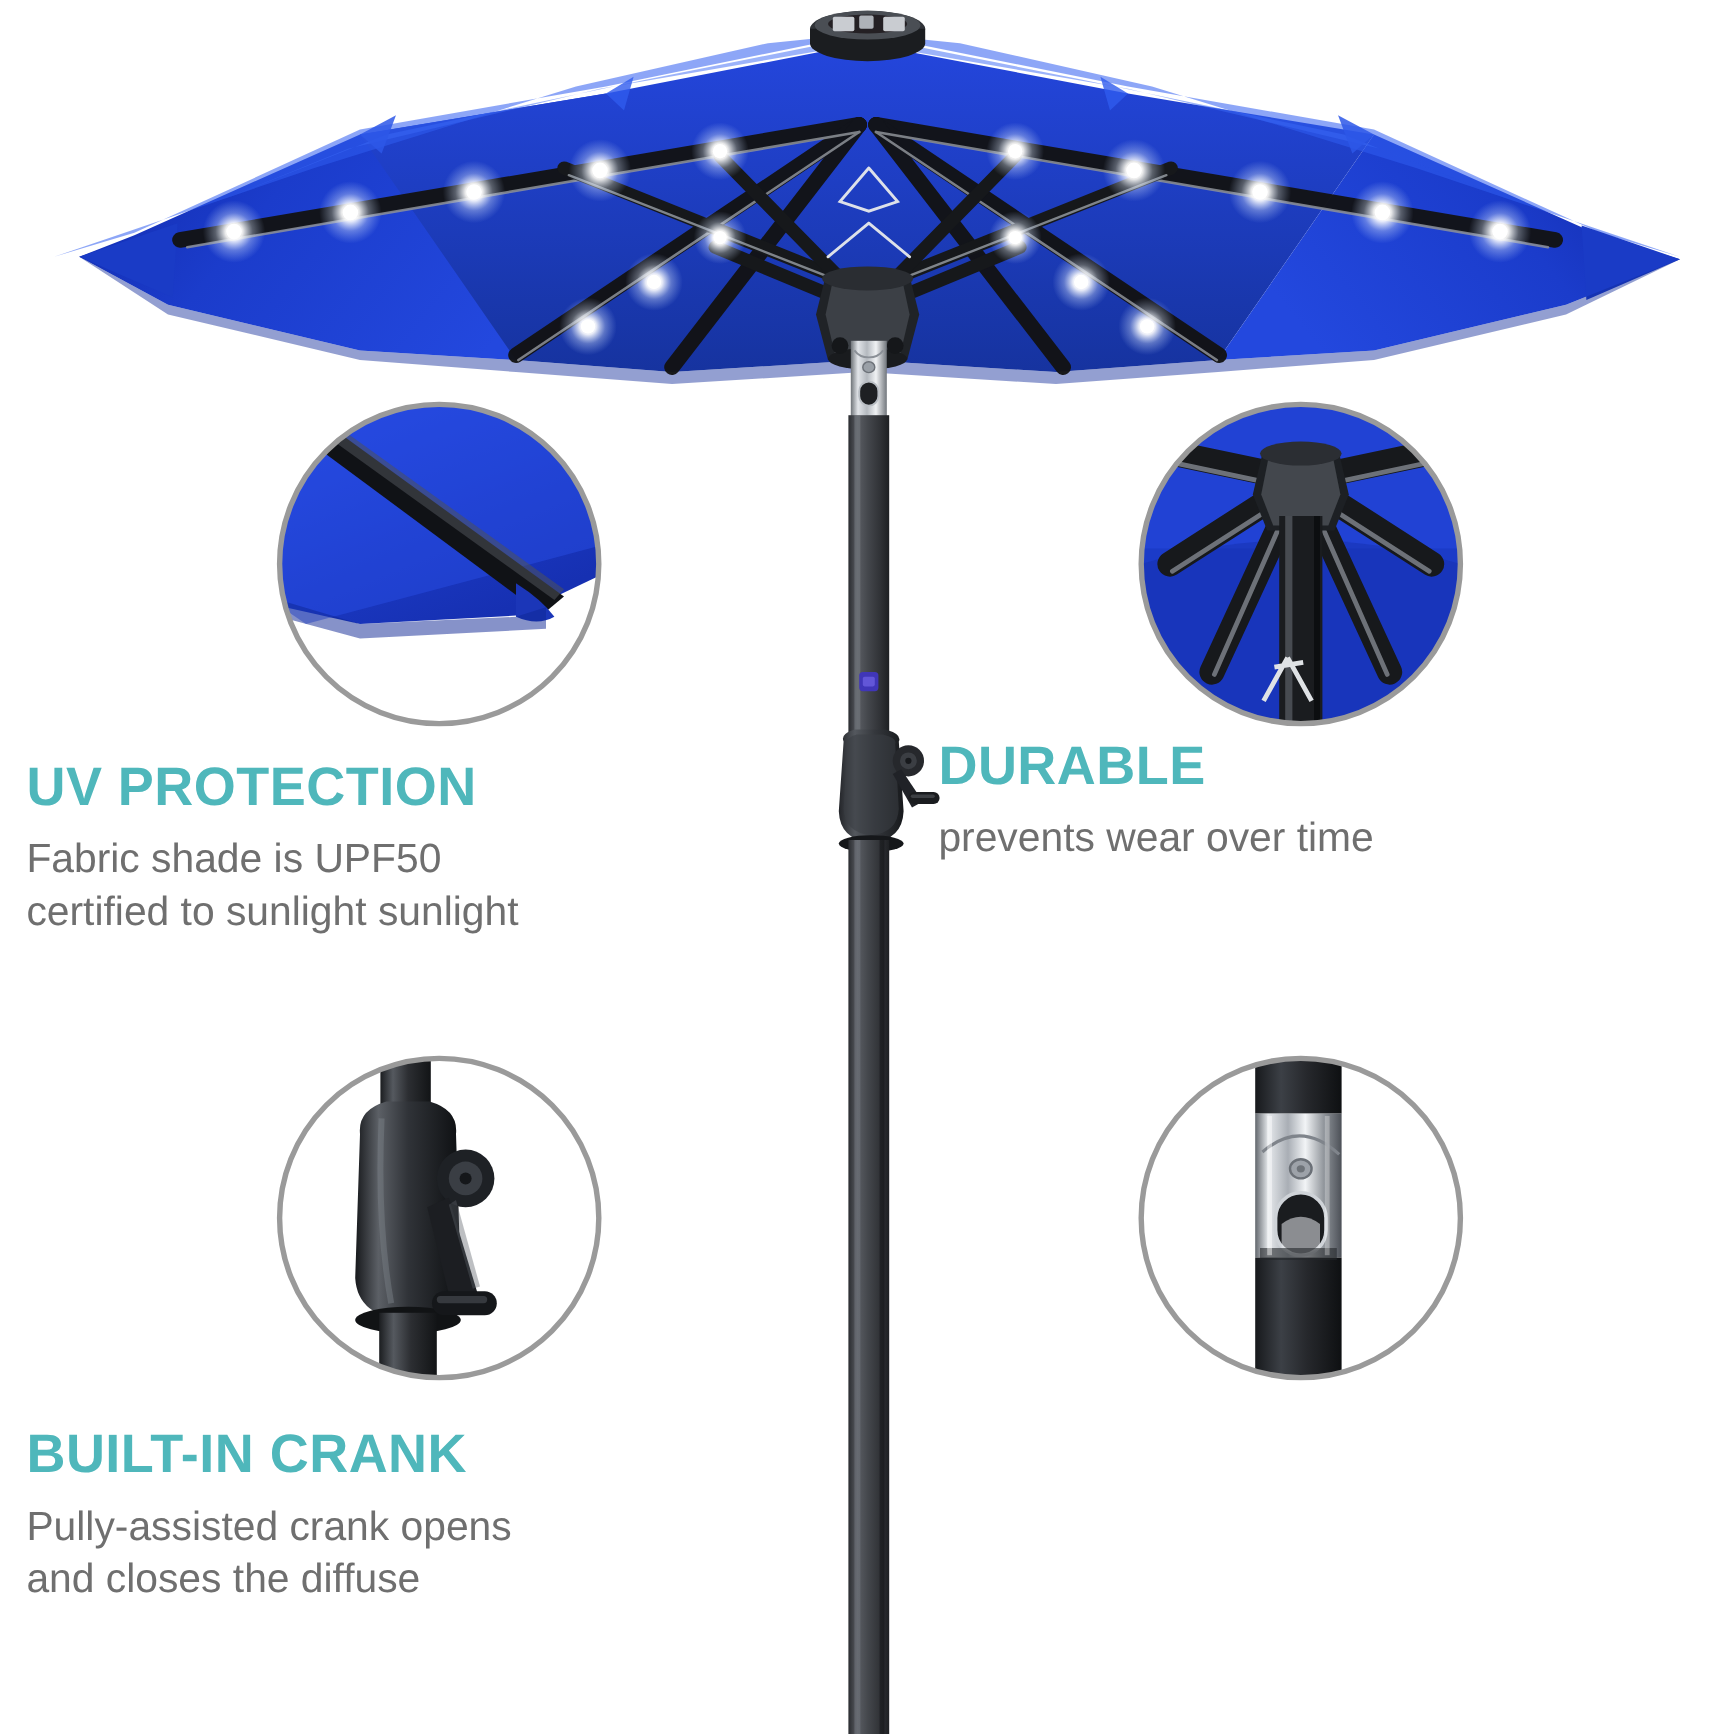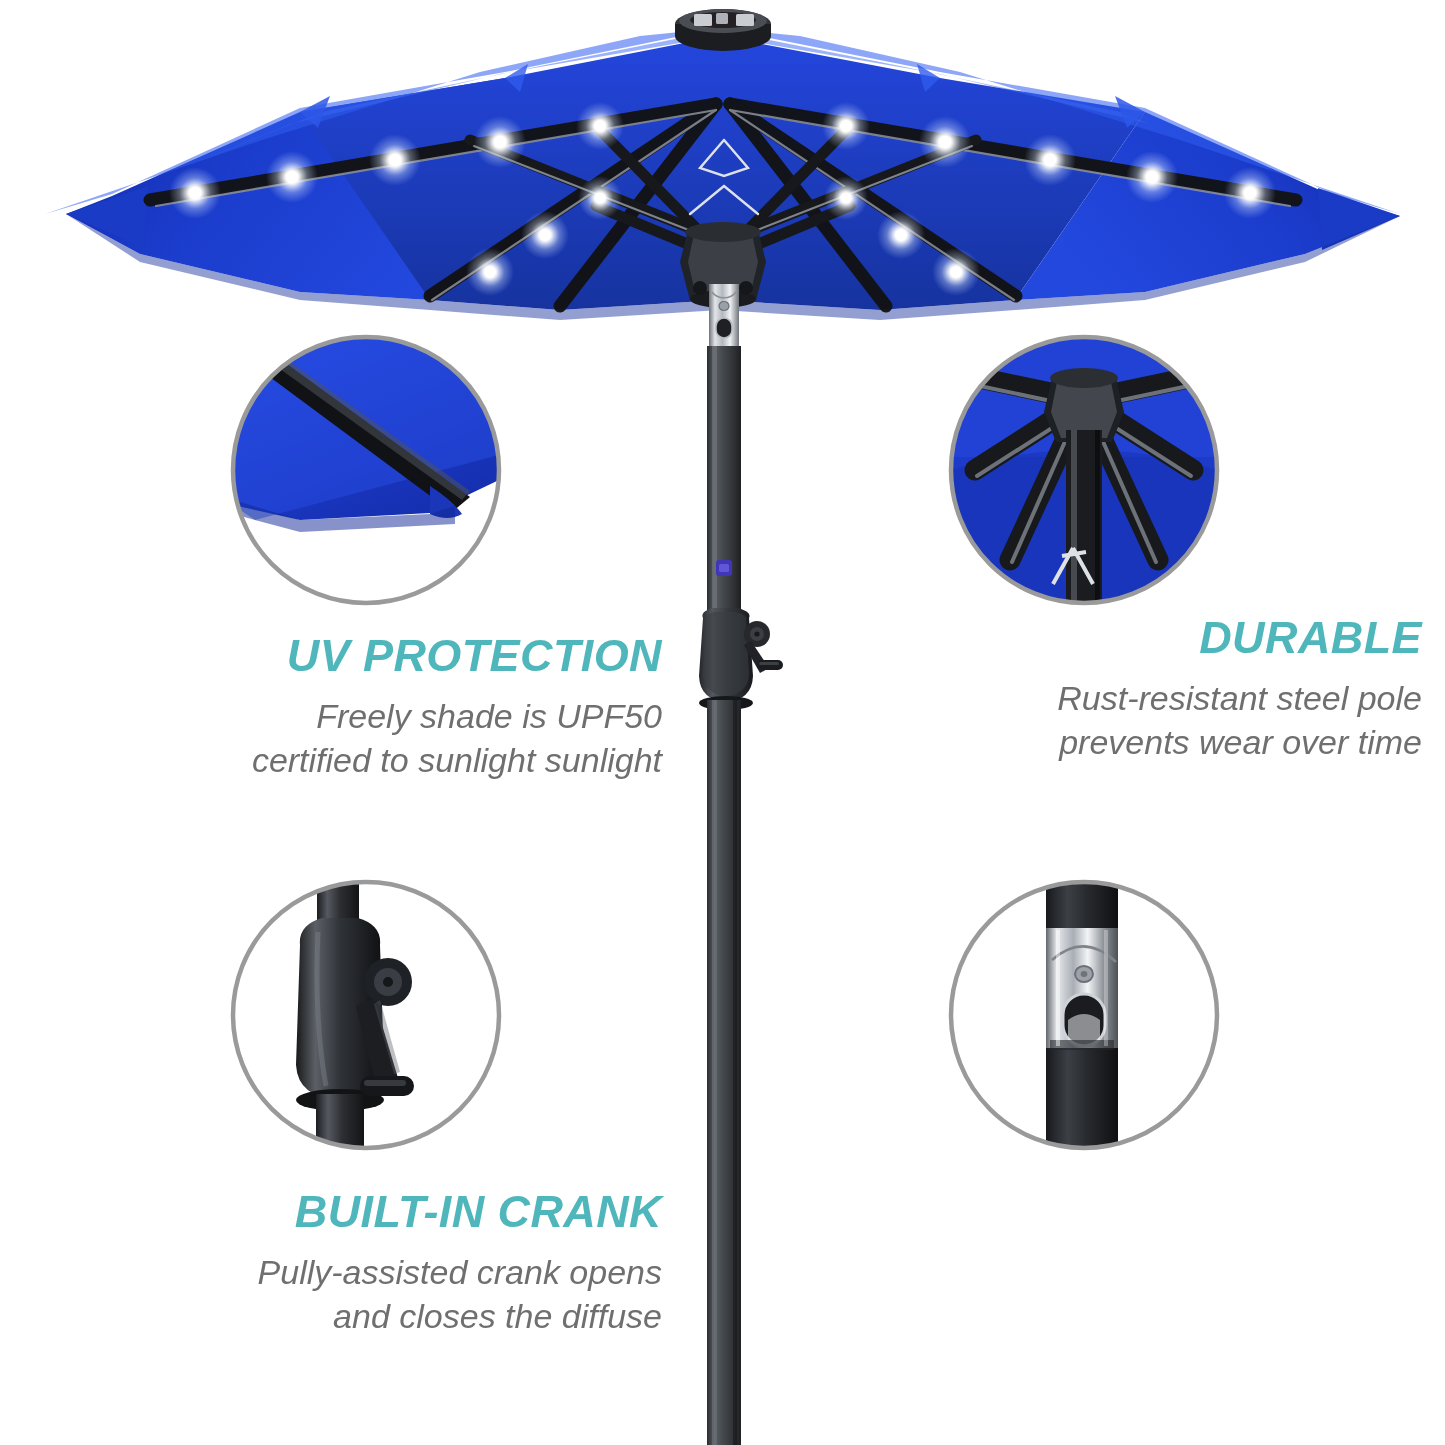--- a/index.html
+++ b/index.html
@@ -13,23 +13,22 @@
     height:1445px;
     background:#ffffff;
     overflow:hidden;
   }
   .layer{position:absolute;top:0;left:0;width:1445px;height:1445px;}
   svg.layer{display:block;}
 
   
   .feature{
     position:absolute;
-    text-align:right;
+    text-align:left;
     width:640px;
-    font-style:italic;
   }
   .feature .heading{
     color:#4fb7bb;
     font-size:45px;
     font-weight:bold;
     letter-spacing:0.4px;
     line-height:1.05;
     margin:0 0 16px 0;
     white-space:nowrap;
   }
@@ -406,29 +405,28 @@
 
       <rect x="1056" y="930" width="4" height="116" fill="#ffffff" opacity="0.45"></rect>
       <rect x="1104" y="930" width="4" height="116" fill="#ffffff" opacity="0.3"></rect>
     </g>
     <circle cx="1084" cy="1015" r="133" fill="none" stroke="#9a9a9a" stroke-width="4.5"></circle>
   </svg>
 
   <div class="feature" id="feat-uv">
     <div class="heading">UV PROTECTION</div>
     <div class="desc">
-      <span>Freely shade is UPF50</span>
+      <span>Fabric shade is UPF50</span>
       <span>certified to sunlight sunlight</span>
     </div>
   </div>
 
   <div class="feature" id="feat-durable">
     <div class="heading">DURABLE</div>
     <div class="desc">
-      <span>Rust-resistant steel pole</span>
       <span>prevents wear over time</span>
     </div>
   </div>
 
   <div class="feature" id="feat-crank">
     <div class="heading">BUILT-IN CRANK</div>
     <div class="desc">
       <span>Pully-assisted crank opens</span>
       <span>and closes the diffuse</span>
     </div>

